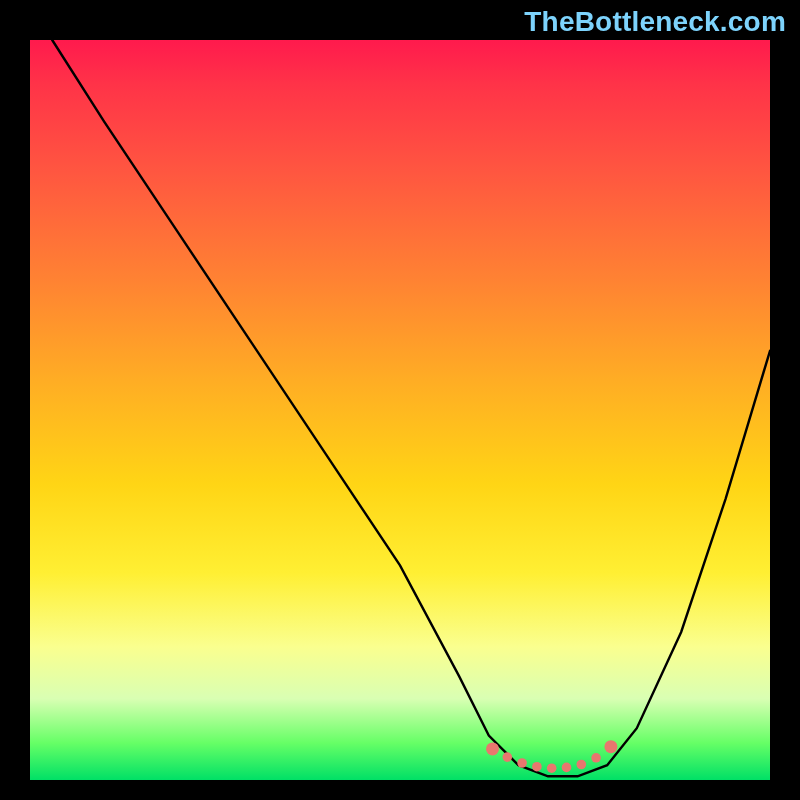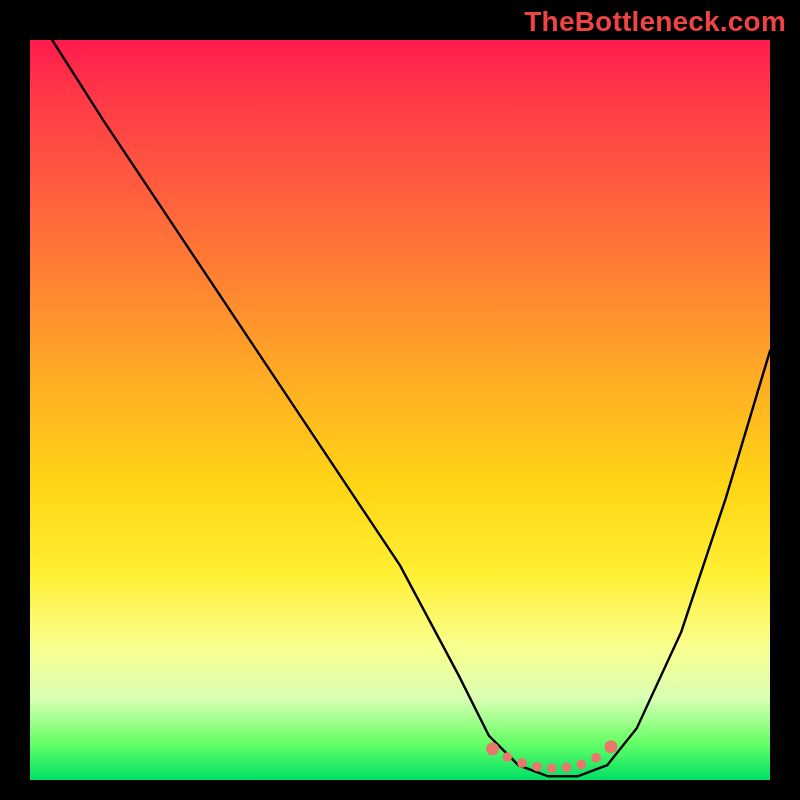--- a/index.html
+++ b/index.html
@@ -7,21 +7,21 @@
   .outer {
     width: 800px;
     height: 800px;
     background: #000;
     position: relative;
   }
   .watermark {
     position: absolute;
     top: 6px;
     right: 14px;
-    color: #ef4444;
+    color: #7dd3fc;
     font-family: Arial, Helvetica, sans-serif;
     font-size: 28px;
     font-weight: 600;
     letter-spacing: 0.2px;
     user-select: none;
   }
   .plot {
     position: absolute;
     left: 30px;
     top: 40px;

